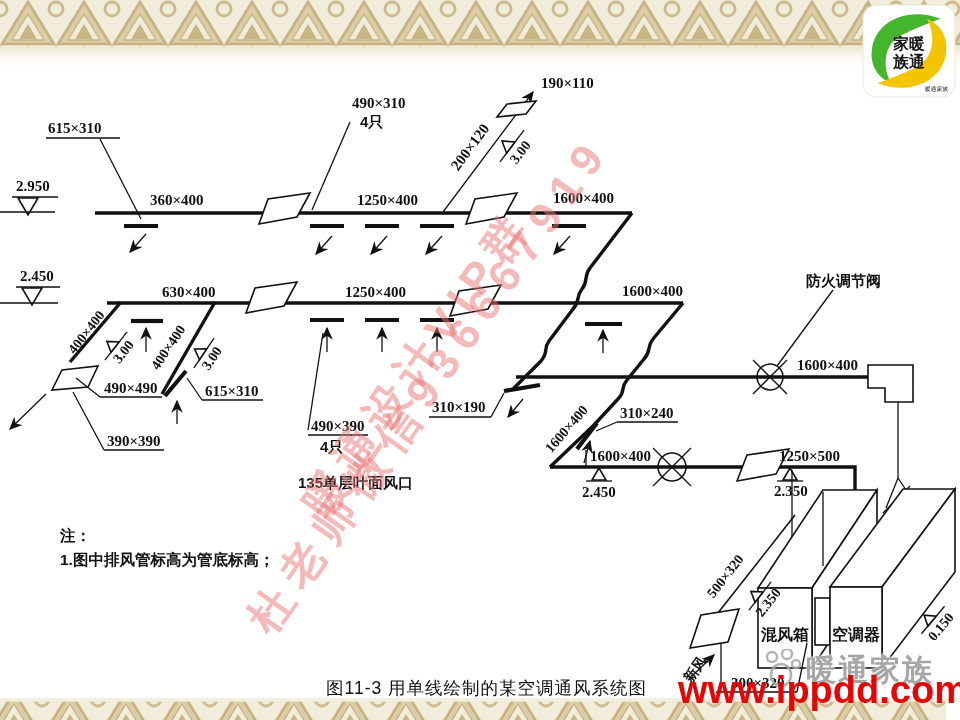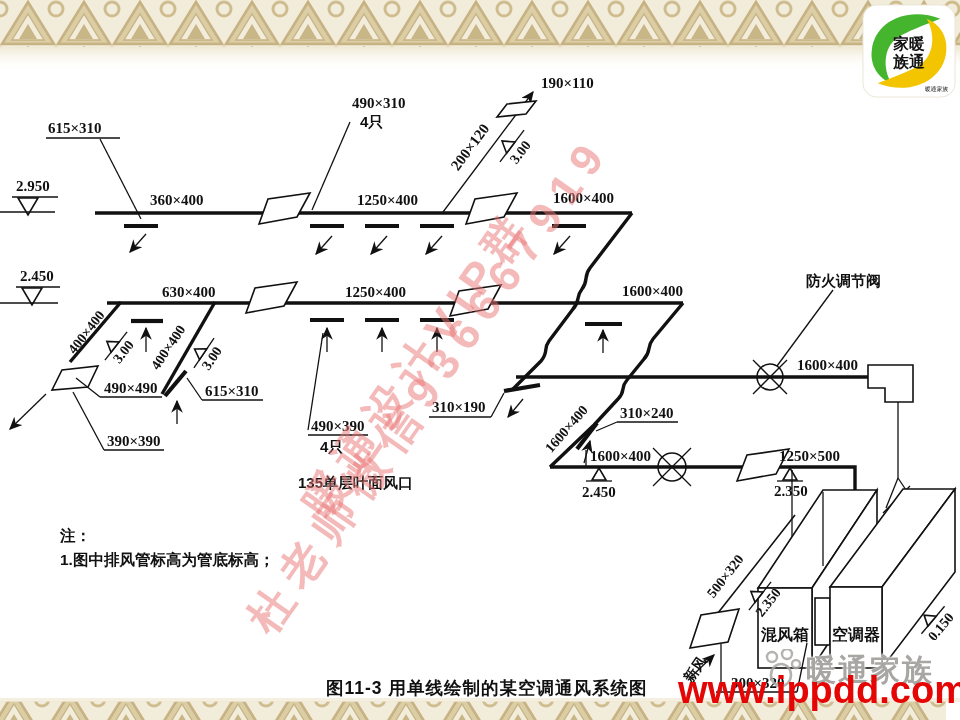--- a/index.html
+++ b/index.html
@@ -12,21 +12,21 @@
   .cn{font-family:"Liberation Sans",sans-serif;font-weight:bold;font-size:15px;}
   .cnBox{font-family:"Liberation Sans",sans-serif;font-weight:bold;font-size:16px;}
   .duct{stroke:#111;stroke-width:3.4;fill:none;stroke-linecap:butt;}
   .thin{stroke:#111;stroke-width:1.3;fill:none;}
   .thin2{stroke:#111;stroke-width:1.6;fill:none;}
   .outlet{stroke:#111;stroke-width:4.2;fill:none;}
   .sym{fill:#ffffff;stroke:#111;stroke-width:1.6;}
   .symO{fill:none;stroke:#111;stroke-width:1.5;}
   .notes{position:absolute;left:60px;top:524px;font-size:15.5px;font-weight:bold;
          color:#111;line-height:1.55;font-family:"Liberation Sans",sans-serif;z-index:3;}
-  .caption{position:absolute;left:326px;top:676px;font-size:17.5px;font-weight:bold;
+  .caption{position:absolute;left:326px;top:676px;font-size:17.5px;font-weight:normal;
            letter-spacing:1px;color:#111;z-index:3;}
   .wm{position:absolute;font-weight:bold;white-space:nowrap;color:rgba(233,115,115,0.5);
       transform-origin:left bottom;z-index:4;pointer-events:none;}
   .wm1{left:338px;top:470px;font-size:44px;letter-spacing:9px;transform:rotate(-55deg);}
   .wm2{left:283px;top:586px;font-size:44px;letter-spacing:11px;transform:rotate(-55deg);}
   .brandwm{position:absolute;left:762px;top:649px;z-index:4;display:flex;align-items:center;
            color:#a8a6a3;font-weight:bold;font-size:30px;letter-spacing:2px;
            text-shadow:0 0 3px #fff,0 0 2px #fff;}
   .url{position:absolute;left:678px;top:669px;z-index:5;color:#e60505;font-weight:bold;
        font-size:38px;letter-spacing:0;}

